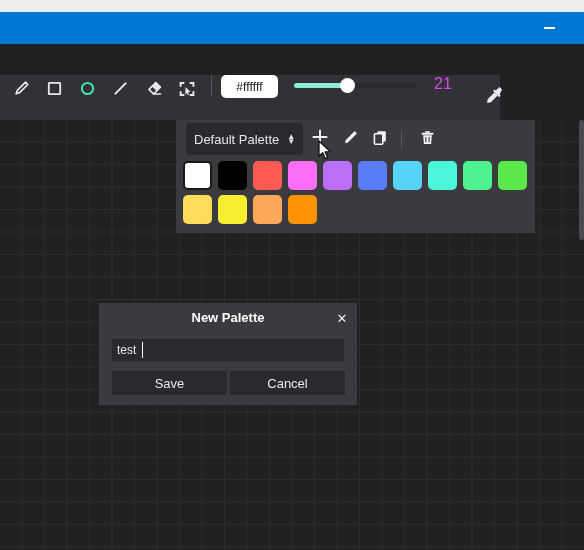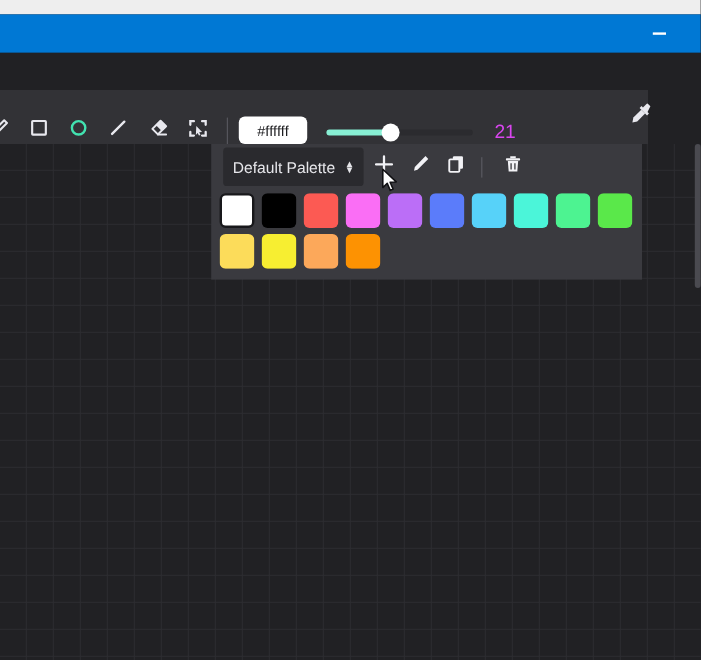--- a/index.html
+++ b/index.html
@@ -34,23 +34,23 @@
   }
 
   
   .appbar {
     position: absolute; left: 0; top: 44px; width: 584px; height: 31px;
     background: #212124;
   }
 
   
   .toolbar {
-    position: absolute; left: 0; top: 75px; width: 540px; height: 45px;
+    position: absolute; left: 0; top: 75px; width: 500px; height: 45px;
     background: #323236;
-    display: flex; align-items: flex-end;
+    display: flex; align-items: flex-start; padding-left: 22px;
   }
   .tool {
     width: 27px; height: 27px; margin-left: 0;
     display: flex; align-items: center; justify-content: center;
     cursor: pointer; flex: none;
   }
   .tool svg { display: block; }
   .tool-sep {
     width: 1px; height: 22px; background: #55555c; flex: none;
     margin: 0 9px 0 9px;
@@ -344,14 +344,22 @@
       <div class="swatch" style="background: rgb(252, 168, 90);"></div>
       <div class="swatch" style="background: rgb(253, 146, 2);"></div>
     </div>
 
   <div class="cursor">
     <svg width="15" height="21" viewBox="0 0 15 21">
       <path d="M1 1 L1 16.3 L4.7 12.8 L7.2 18.6 L9.6 17.6 L7.1 11.9 L12.2 11.6 Z" fill="#ffffff" stroke="#111114" stroke-width="1.3" stroke-linejoin="round"></path>
     </svg>
   </div>
 
+  <div class="dialog">
+    <div class="dlg-title">New Palette</div>
+    <div class="dlg-close">✕</div>
+    <input class="dlg-input" type="text" value="test" style="">
+    <div class="dlg-caret"></div>
+    <button class="dlg-btn save">Save</button>
+    <button class="dlg-btn cancel">Cancel</button>
+  </div>
 
 </div>
 
 </body></html>

